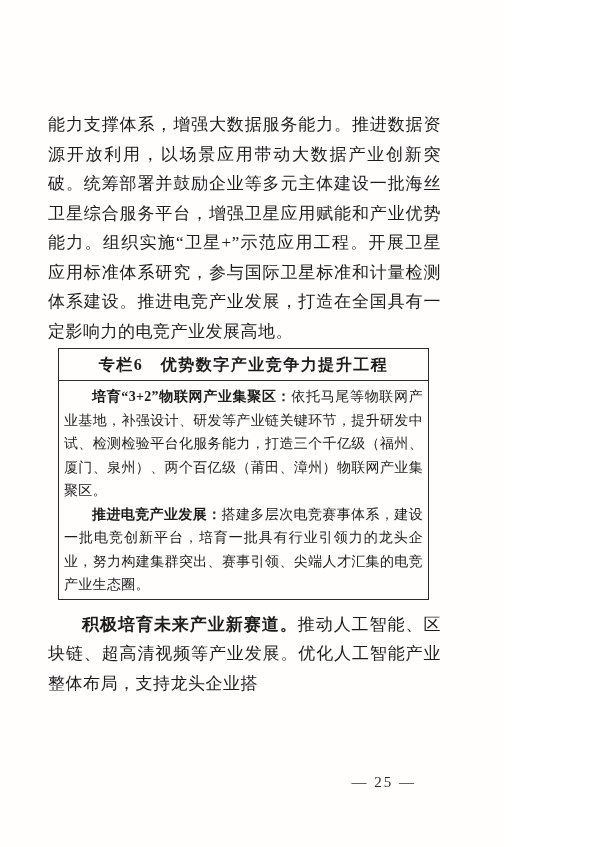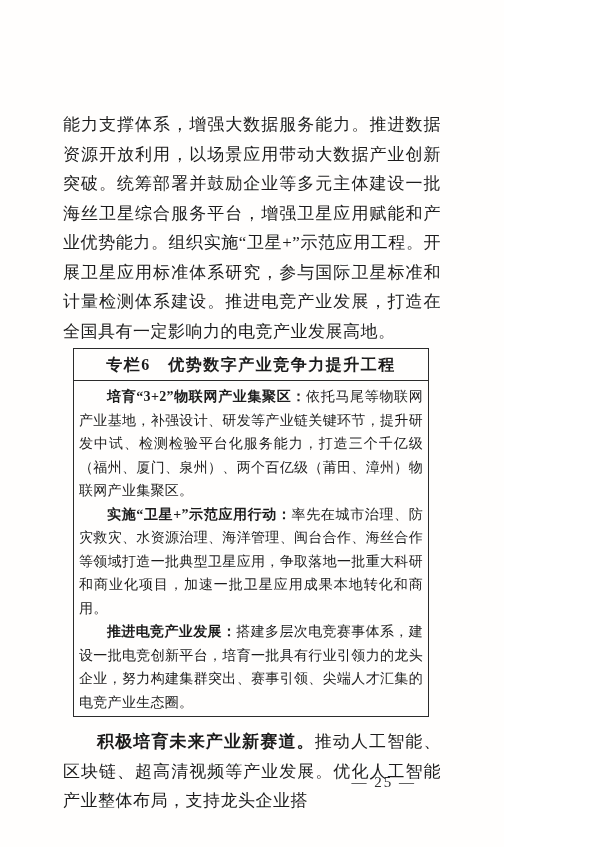--- a/index.html
+++ b/index.html
@@ -2,21 +2,21 @@
 <html><head>
 <meta charset="utf-8">
 <style>
   html, body { margin: 0; padding: 0; background: #ffffff; }
   .page {
     position: relative;
     width: 504px;
     height: 847px;
     background: #fffefd;
     box-sizing: border-box;
-    padding: 110px 63px 0 63px;
+    padding: 110px 63px 0 48px;
     overflow: hidden;
     font-family: "Liberation Serif", "DejaVu Serif", serif;
     color: #1c1c1c;
   }
   .body-para {
     margin: 0;
     font-size: 17px;
     line-height: 29.5px;
     text-align: justify;
     text-justify: inter-character;
@@ -65,21 +65,20 @@
 <body>
 
 <div class="page">
 
   <p class="body-para">能力支撑体系，增强大数据服务能力。推进数据资源开放利用，以场景应用带动大数据产业创新突破。统筹部署并鼓励企业等多元主体建设一批海丝卫星综合服务平台，增强卫星应用赋能和产业优势能力。组织实施“卫星+”示范应用工程。开展卫星应用标准体系研究，参与国际卫星标准和计量检测体系建设。推进电竞产业发展，打造在全国具有一定影响力的电竞产业发展高地。</p>
 
   <div class="column-box">
     <div class="box-title">专栏6　优势数字产业竞争力提升工程</div>
     <div class="box-body">
       <p class="box-para"><b>培育“3+2”物联网产业集聚区：</b><span>依托马尾等物联网产业基地，补强设计、研发等产业链关键环节，提升研发中试、检测检验平台化服务能力，打造三个千亿级（福州、厦门、泉州）、两个百亿级（莆田、漳州）物联网产业集聚区。</span></p>
-      <p class="box-para"><b>实施“卫星+”示范应用行动：</b><span>率先在城市治理、防灾救灾、水资源治理、海洋管理、闽台合作、海丝合作等领域打造一批典型卫星应用，争取落地一批重大科研和商业化项目，加速一批卫星应用成果本地转化和商用。</span></p>
       <p class="box-para"><b>推进电竞产业发展：</b><span>搭建多层次电竞赛事体系，建设一批电竞创新平台，培育一批具有行业引领力的龙头企业，努力构建集群突出、赛事引领、尖端人才汇集的电竞产业生态圈。</span></p>
     </div>
   </div>
 
   <p class="body-para indent"><b>积极培育未来产业新赛道。</b><span>推动人工智能、区块链、超高清视频等产业发展。优化人工智能产业整体布局，支持龙头企业搭</span></p>
 
   <div class="page-number">— 25 —</div>
 
 </div>
 

